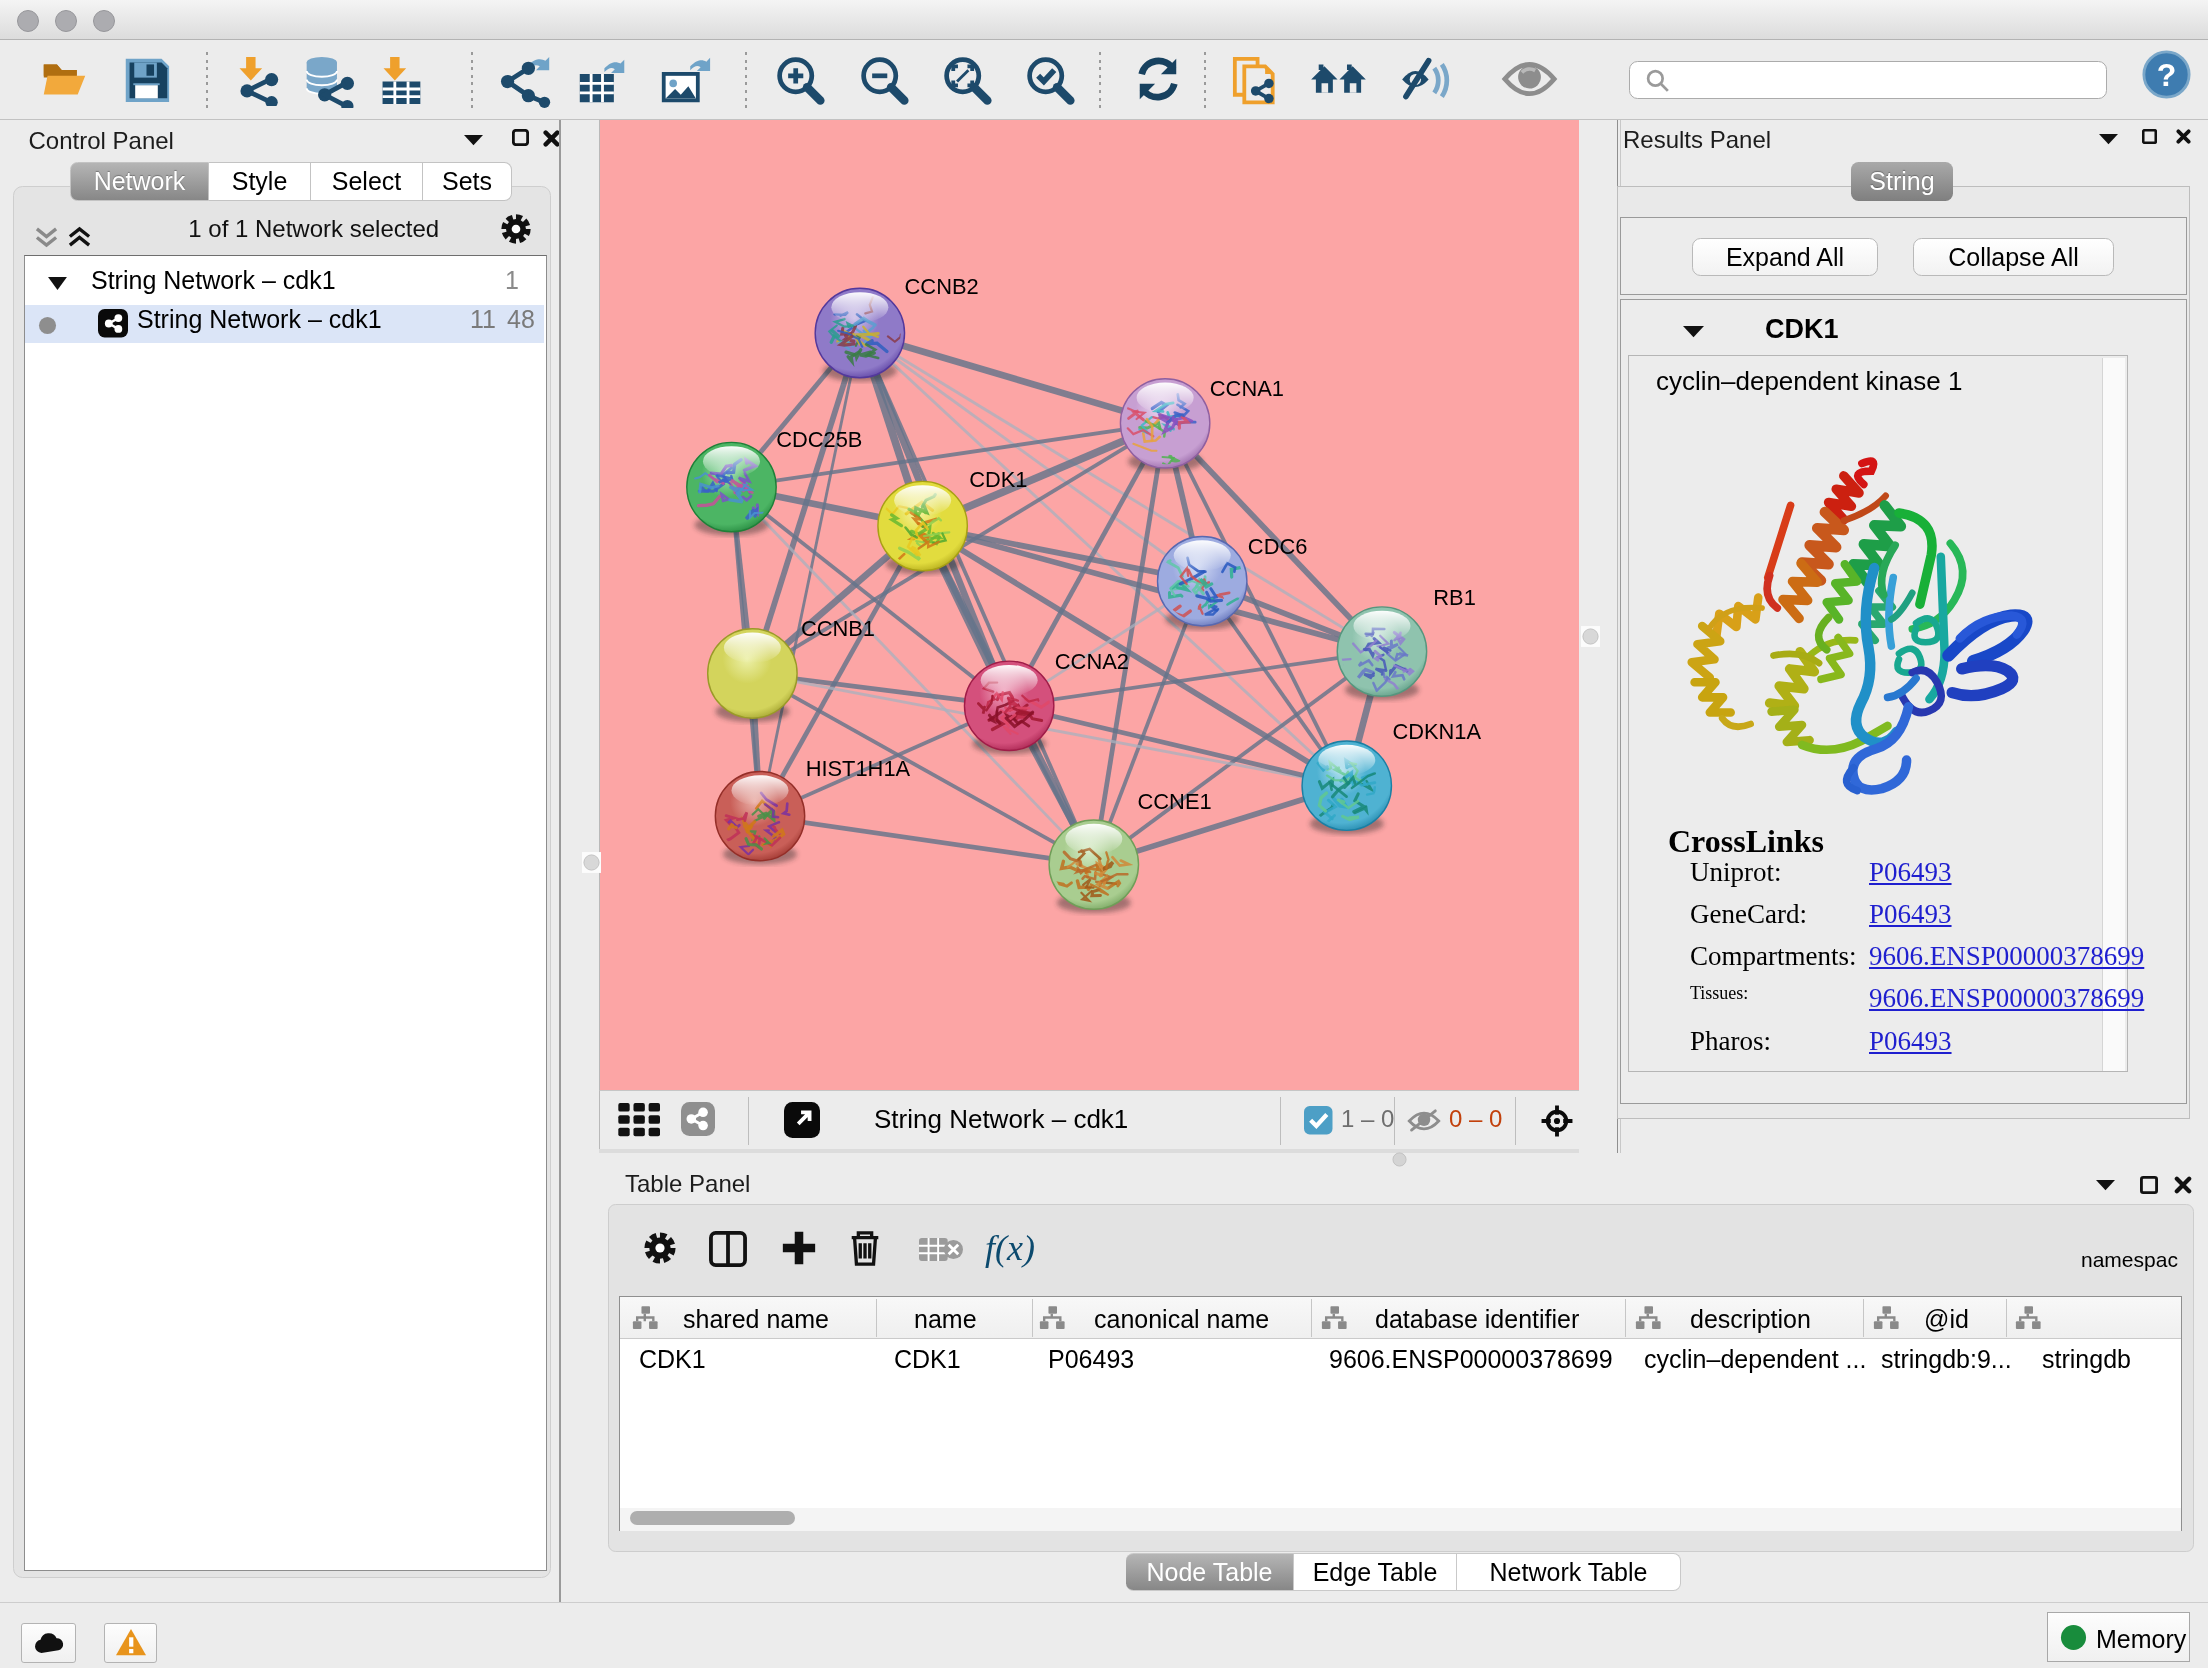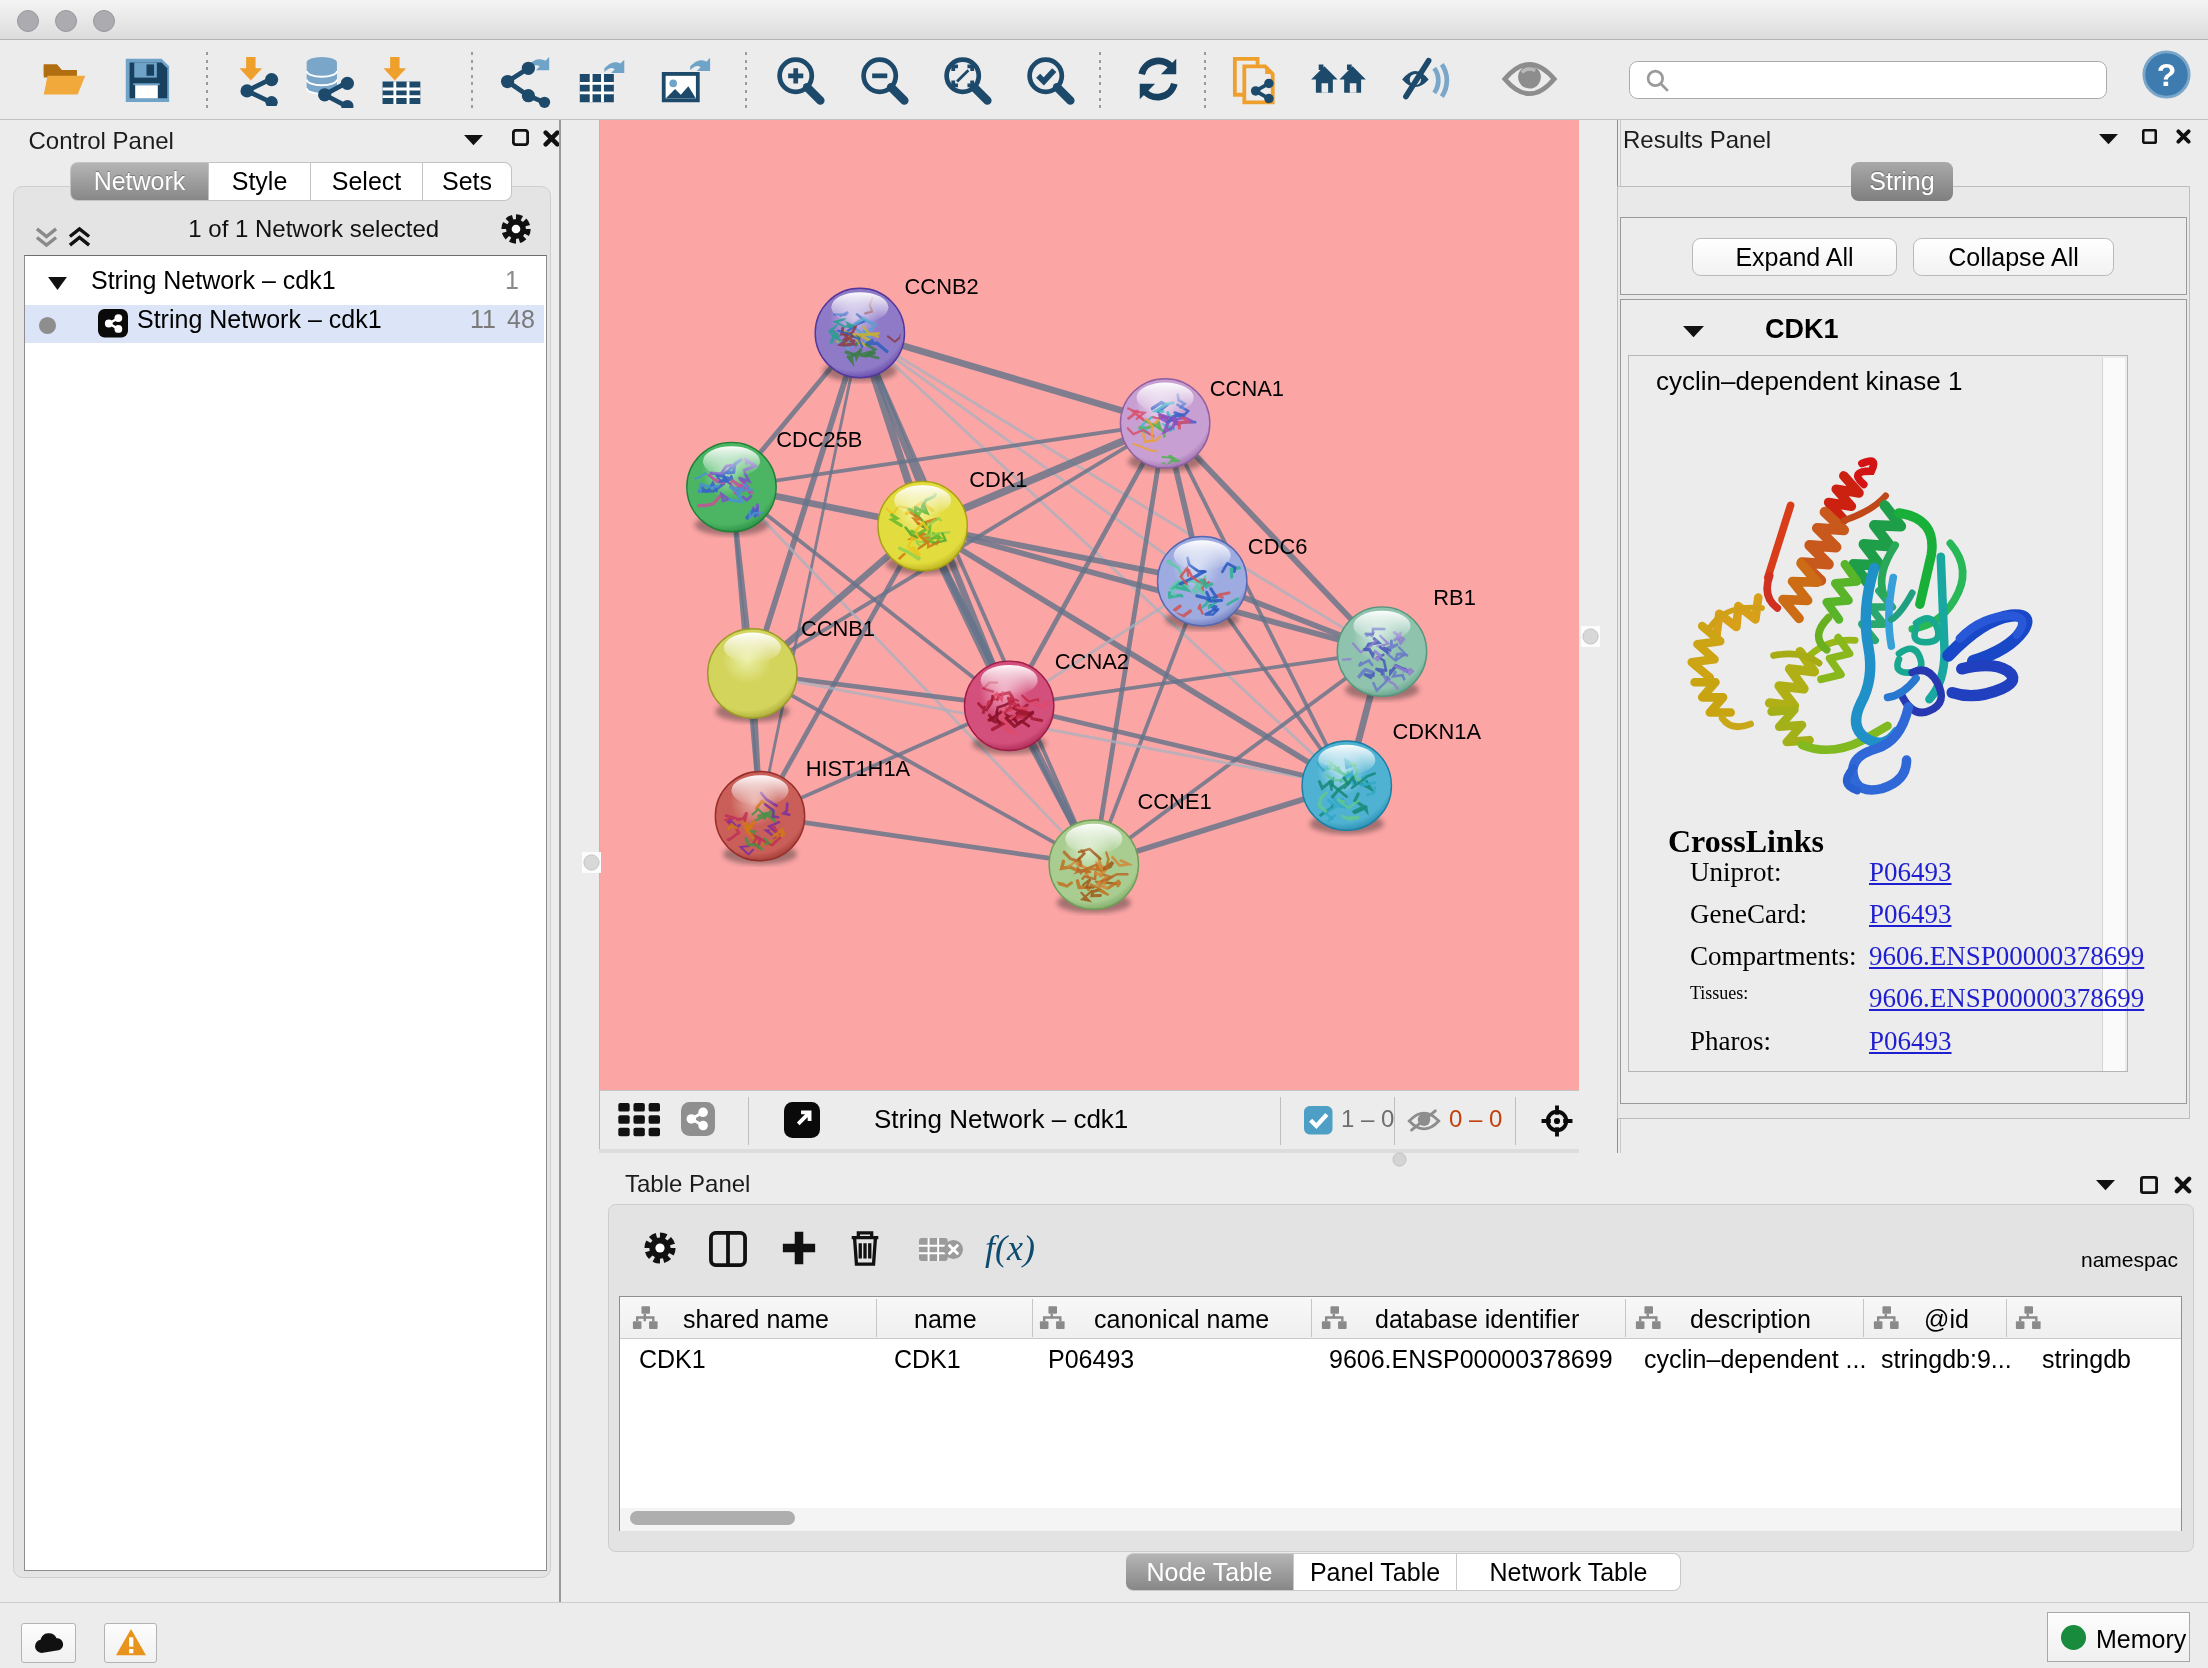--- a/index.html
+++ b/index.html
@@ -843,21 +843,21 @@
 <svg class="abs" style="left:2142px;top:129px" width="15" height="15" viewBox="0 0 19 19">
     <rect x="1.5" y="1.5" width="16" height="16" rx="2" fill="none" stroke="#111" stroke-width="3.4"></rect>
   </svg>
 <svg class="abs" style="left:2176px;top:129px" width="15" height="15" viewBox="0 0 19 19">
     <path d="M3 3 L16 16 M16 3 L3 16" stroke="#111" stroke-width="4.8" stroke-linecap="round"></path>
   </svg>
 <div id="rp-outer"></div>
 <div id="stringtab">String</div>
 <div id="rp-box1"></div>
 <div id="rp-box2"></div>
-<div class="wbtn" style="left:1692px;top:238px;width:205px;height:38px;line-height:36px">Expand All</div>
+<div class="wbtn" style="left:1692px;top:238px;width:186px;height:38px;line-height:36px">Expand All</div>
 <div class="wbtn" style="left:1913px;top:238px;width:201px;height:38px;line-height:36px">Collapse All</div>
 <div style="position:absolute;left:1765px;top:314px;font-size:27px;font-weight:bold">CDK1</div>
 <svg class="abs" style="left:1682px;top:324px" width="23" height="14.3" viewBox="0 0 24 15">
     <path d="M1 2 h22 l-11 12z" fill="#111"></path>
   </svg>
 <div id="rp-content">
   <div style="position:absolute;right:1.9px;top:1.9px;width:23px;height:713px;background:#fafafa;border-left:1px solid #d5d5d5"></div>
   <div style="position:absolute;left:27px;top:9.5px;font-size:26px">cyclin–dependent kinase 1</div>
   <svg style="position:absolute;left:38px;top:98px" width="366" height="347" viewBox="0 0 385 365" fill="none" stroke-linecap="round">
       <path d="M205 10 q18 -8 10 8 q-24 0 -8 14" stroke="#d41414" stroke-width="8"></path>
@@ -1017,21 +1017,21 @@
 <div class="cell" style="left:894px">CDK1</div>
 <div class="cell" style="left:1048px">P06493</div>
 <div class="cell" style="left:1329px">9606.ENSP00000378699</div>
 <div class="cell" style="left:1644px">cyclin–dependent ...</div>
 <div class="cell" style="left:1881px">stringdb:9...</div>
 <div class="cell" style="left:2042px">stringdb</div>
 <div id="tp-scroll"></div>
 <div id="tp-thumb"></div>
 <div class="tabrow" style="left:1126px;top:1553px">
   <div class="btab sel first" style="width:168px;background:linear-gradient(#b5b5b5,#878787);color:#fff;border-radius:7.6px 0 0 7.6px">Node Table</div>
-  <div class="btab" style="width:163px">Panel Table</div>
+  <div class="btab" style="width:163px">Edge Table</div>
   <div class="btab last" style="width:224px;border-radius:0 7.6px 7.6px 0">Network Table</div>
 </div>
 
 <div id="statusbar"></div>
 <div class="sbtn" style="left:21px;top:1623px;width:55px;height:40px;border-radius:2.9px"></div>
 <svg class="abs" style="left:32px;top:1630px" width="34" height="25" viewBox="0 0 36 26">
     <path fill="#111" d="M10 24 a7 7 0 0 1 -1 -13.9 A9 9 0 0 1 26 8.5 a6.5 6.5 0 0 1 2 12.8 z"></path>
   </svg>
 <div class="sbtn" style="left:104px;top:1623px;width:53px;height:40px;border-radius:2.9px"></div>
 <svg class="abs" style="left:115px;top:1627px" width="32" height="30" viewBox="0 0 34 32">

